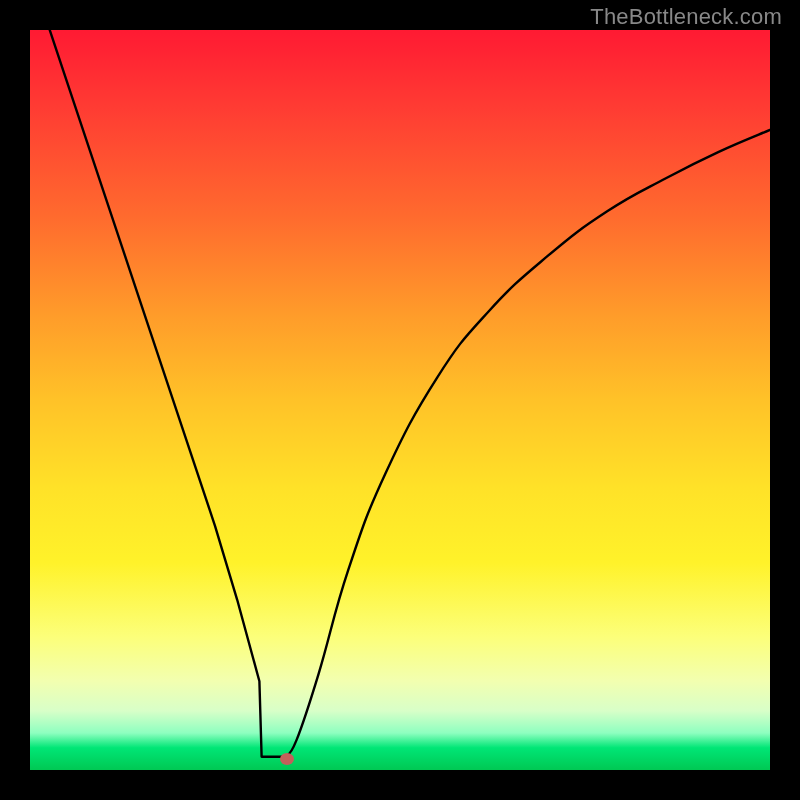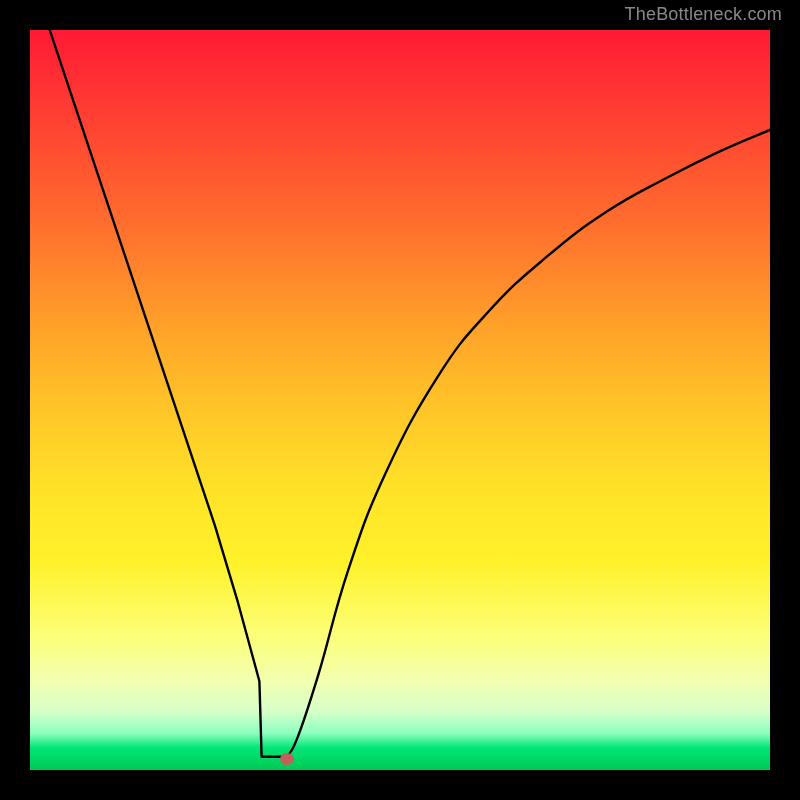--- a/index.html
+++ b/index.html
@@ -9,21 +9,21 @@
     height: 800px;
     background: #000;
     position: relative;
     font-family: Arial, Helvetica, sans-serif;
   }
   .watermark {
     position: absolute;
     top: 4px;
     right: 18px;
     color: #888;
-    font-size: 18px;
+    font-size: 22px;
     font-weight: 400;
     letter-spacing: 0.2px;
     z-index: 10;
   }
   .plot-area {
     position: absolute;
     left: 30px;
     top: 30px;
     width: 740px;
     height: 740px;

